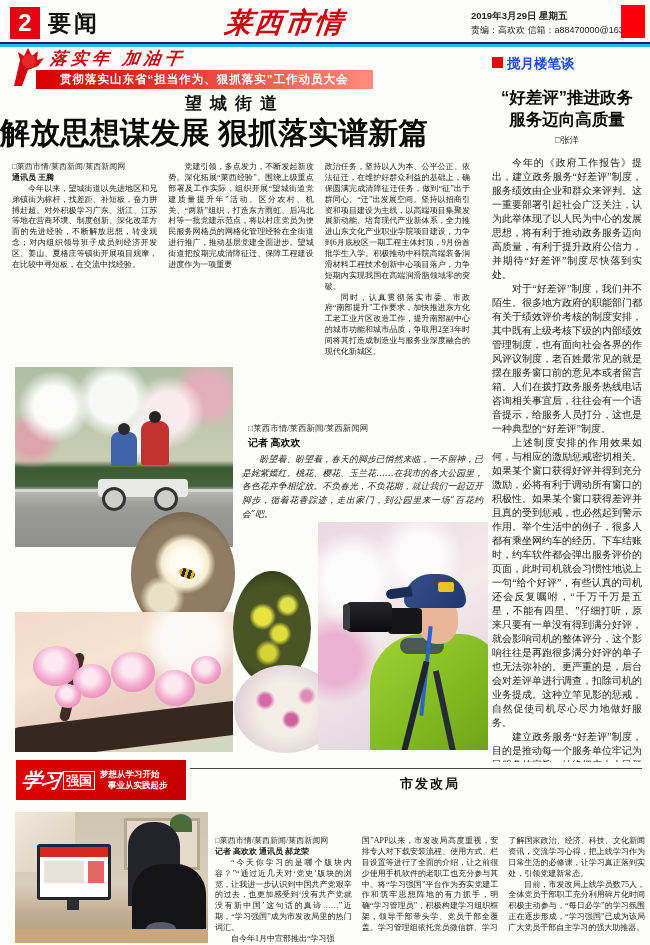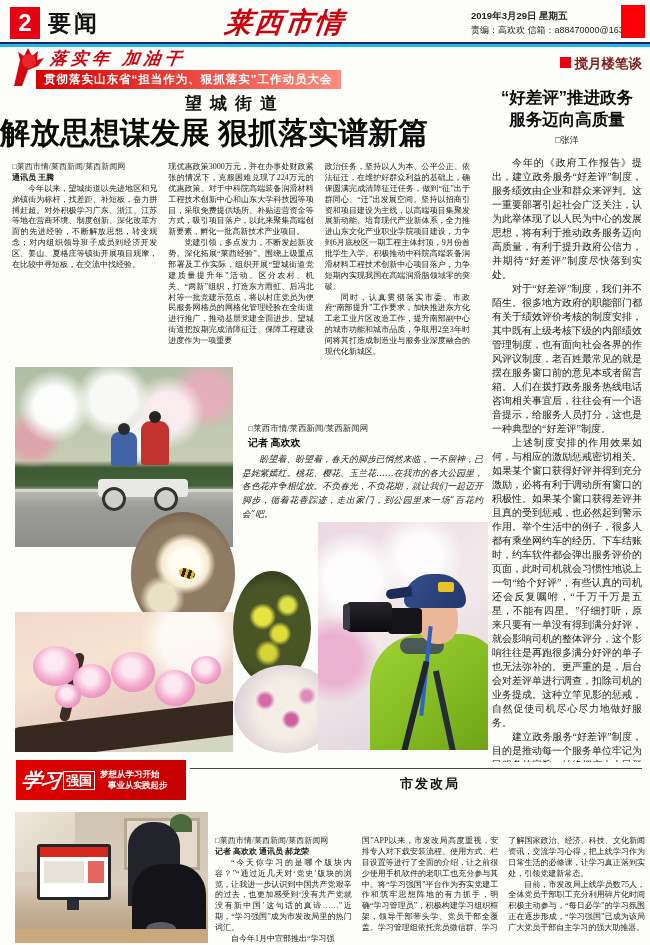--- a/index.html
+++ b/index.html
@@ -15,38 +15,38 @@
     font:bold italic 28px/38px "DejaVu Serif",serif;transform:skewX(-6deg);letter-spacing:2px;}
   .issue{left:455px;top:9px;font:bold 9.5px/14px "Liberation Sans",sans-serif;color:#222;margin-left:16px;}
   .issue .l2{font-weight:normal;font-size:9px;}
   .cornerbar{left:621px;top:5px;width:24px;height:33px;background:#fb0007;}
   .rule-navy{left:0;top:42px;width:650px;height:2px;background:#16246e;}
   .rule-cyan{left:0;top:44px;width:650px;height:3px;background:#25b9e4;}
 
   
   .slogan{left:50px;top:48px;color:#cf000e;font:bold italic 17px/20px "DejaVu Serif",serif;
     transform:skewX(-8deg);letter-spacing:4px;}
-  .bannerbar{left:36px;top:70px;height:19px;padding:0 8px;background:linear-gradient(90deg,#d70000,#ff8d7e);
+  .bannerbar{left:36px;top:70px;height:19px;padding:0 24px;background:linear-gradient(90deg,#d70000,#ff8d7e);
     color:#fff;font:bold 11.5px/19px "Liberation Sans",sans-serif;letter-spacing:1px;white-space:nowrap;}
 
   
   .kicker{left:0;top:94px;width:470px;text-align:center;font:bold 17px/20px "Liberation Sans",sans-serif;
     color:#111;letter-spacing:8px;}
   .headline{left:0;top:112px;width:470px;font:900 30px/42px "Liberation Sans",sans-serif;
     color:#0a0a0a;white-space:nowrap;}
   .maincols{left:12px;top:162px;width:458px;height:200px;display:flex;gap:11px;overflow:hidden;}
   .col{flex:1;font-size:8px;line-height:1.36;color:#1a1a1a;text-align:justify;overflow:hidden;}
   .col p{margin:0;text-indent:2em;}
   .col p.noindent{text-indent:0;}
   .credit{text-indent:0 !important;color:#333;}
   .byline{text-indent:0 !important;font-weight:bold;}
 
   
   .rail{left:492px;top:56px;width:150px;height:706px;overflow:hidden;}
-  .rail-label{font:bold 13.5px/16px "Liberation Sans",sans-serif;color:#7f1d1d;text-align:right;}
+  .rail-label{font:bold 13.5px/16px "Liberation Sans",sans-serif;color:#1d4ed8;}
   .rail-label .sq{display:inline-block;width:11px;height:11px;background:#e60012;margin-right:4px;}
   .rail-title{margin-top:14px;text-align:center;font:900 16.5px/22px "Liberation Sans",sans-serif;color:#0a0a0a;}
   .rail-byline{margin-top:4px;text-align:center;font-size:9px;color:#222;}
   .rail-body{margin-top:9px;font-size:10px;line-height:1.4;text-align:justify;color:#1a1a1a;}
   .rail-body p{margin:0;text-indent:2em;}
 
   
   .collage{left:12px;top:365px;width:471px;height:392px;}
   .photo{position:absolute;overflow:hidden;}
   .flower-head{left:230px;top:16px;width:241px;text-align:center;
@@ -198,21 +198,20 @@
 
   <div class="abs kicker">望城街道</div>
   <div class="abs headline">解放思想谋发展 狠抓落实谱新篇</div>
   <div class="abs maincols">
     <div class="col">
       <p class="credit">□莱西市情/莱西新闻/莱西新闻网</p>
       <p class="byline">通讯员 王腾</p>
       <p>今年以来，望城街道以先进地区和兄弟镇街为标杆，找差距、补短板，奋力拼搏赶超。对外积极学习广东、浙江、江苏等地在营商环境、制度创新、深化改革方面的先进经验，不断解放思想，转变观念；对内组织领导班子成员到经济开发区、姜山、夏格庄等镇街开展项目观摩，在比较中寻短板，在交流中找经验。</p>
     </div>
     <div class="col">
-      <p class="noindent">现优惠政策3000万元，并在办事处财政紧张的情况下，克服困难兑现了224万元的优惠政策。对于中科院高端装备润滑材料工程技术创新中心和山东大学科技园等项目，采取免费提供场所、补贴运营资金等方式，吸引项目落户，以此来聚集高端创新要素，孵化一批高新技术产业项目。</p>
       <p>党建引领，多点发力，不断发起新攻势。深化拓展“莱西经验”。围绕上级重点部署及工作实际，组织开展“望城街道党建质量提升年”活动。区分农村、机关、“两新”组织，打造东方雨虹、后冯北村等一批党建示范点，将以村庄党员为便民服务网格员的网格化管理经验在全街道进行推广，推动基层党建全面进步。望城街道把按期完成清障征迁、保障工程建设进度作为一项重要</p>
     </div>
     <div class="col">
       <p class="noindent">政治任务，坚持以人为本、公平公正、依法征迁，在维护好群众利益的基础上，确保圆满完成清障征迁任务，做到“征”出于群同心、“迁”出发展空间。坚持以招商引资和项目建设为主线，以高端项目集聚发展新动能、培育现代产业新体系，全力推进山东文化产业职业学院项目建设，力争到6月底校区一期工程主体封顶，9月份首批学生入学。积极推动中科院高端装备润滑材料工程技术创新中心项目落户，力争短期内实现我国在高端润滑脂领域零的突破。</p>
       <p>同时，认真贯彻落实市委、市政府“南部提升”工作要求，加快推进东方化工老工业片区改造工作，提升南部副中心的城市功能和城市品质，争取用2至3年时间将其打造成制造业与服务业深度融合的现代化新城区。</p>
     </div>
   </div>
 
   <div class="abs rail">
     <div class="rail-label">

